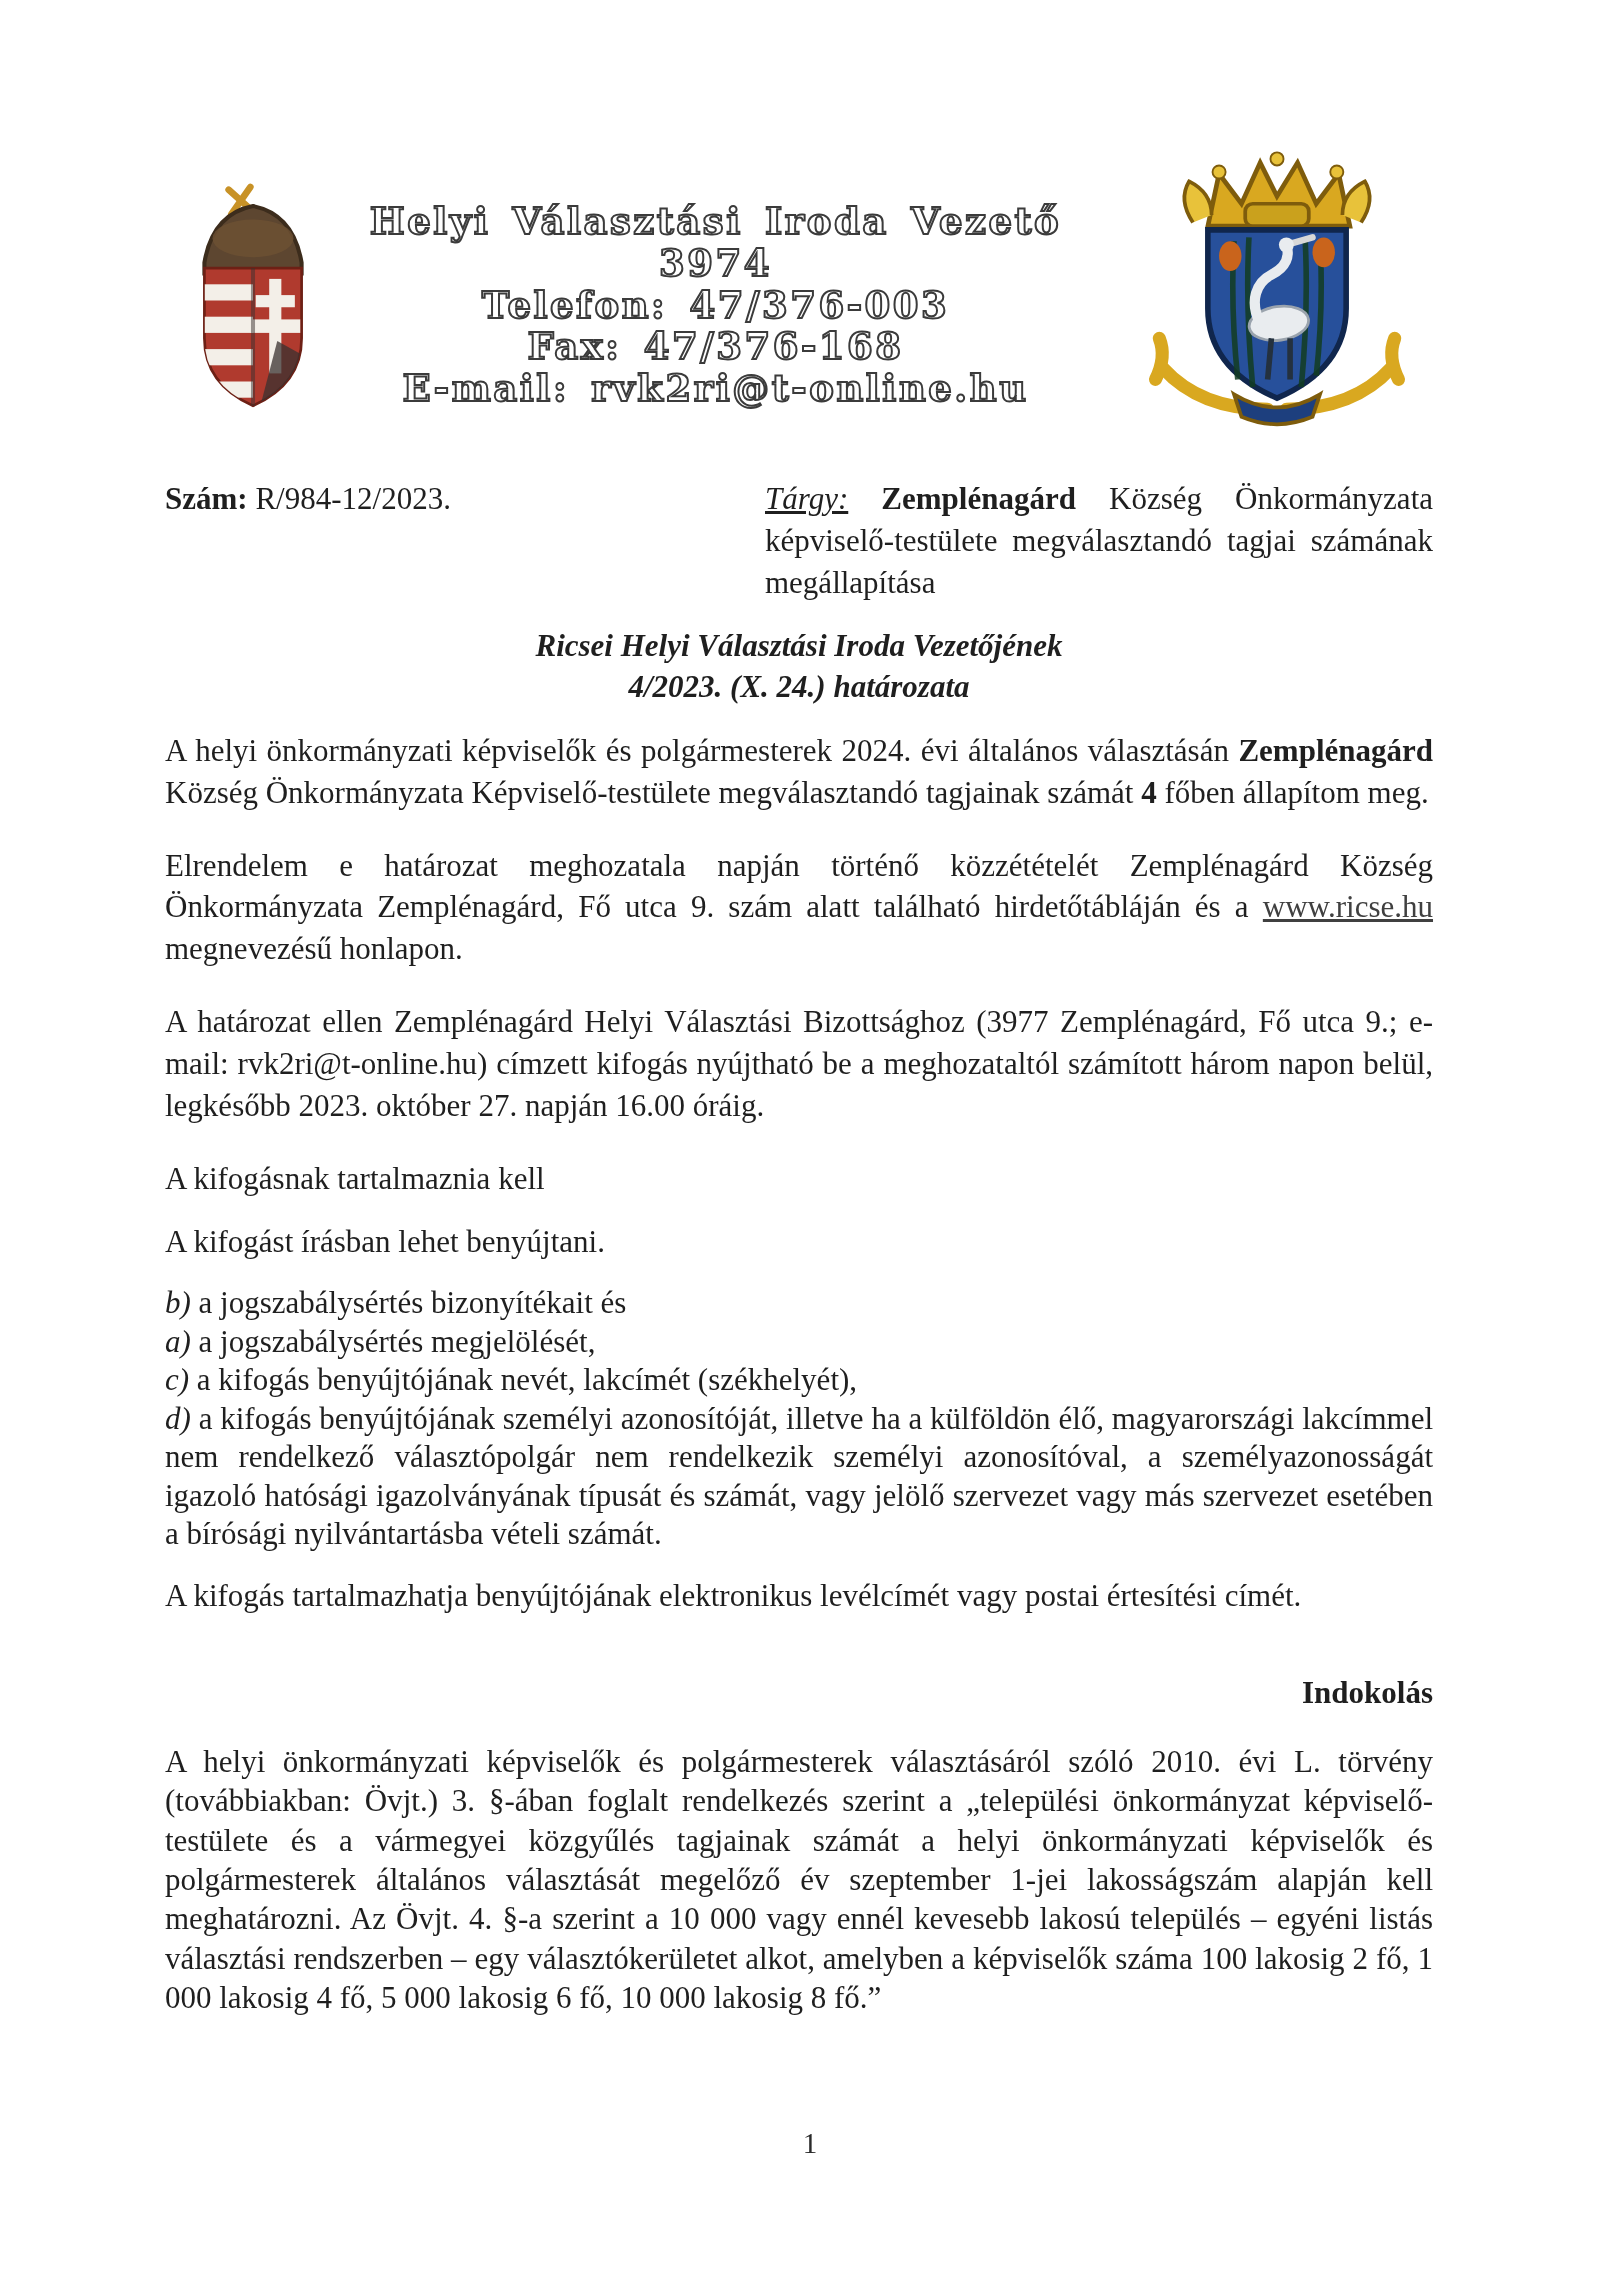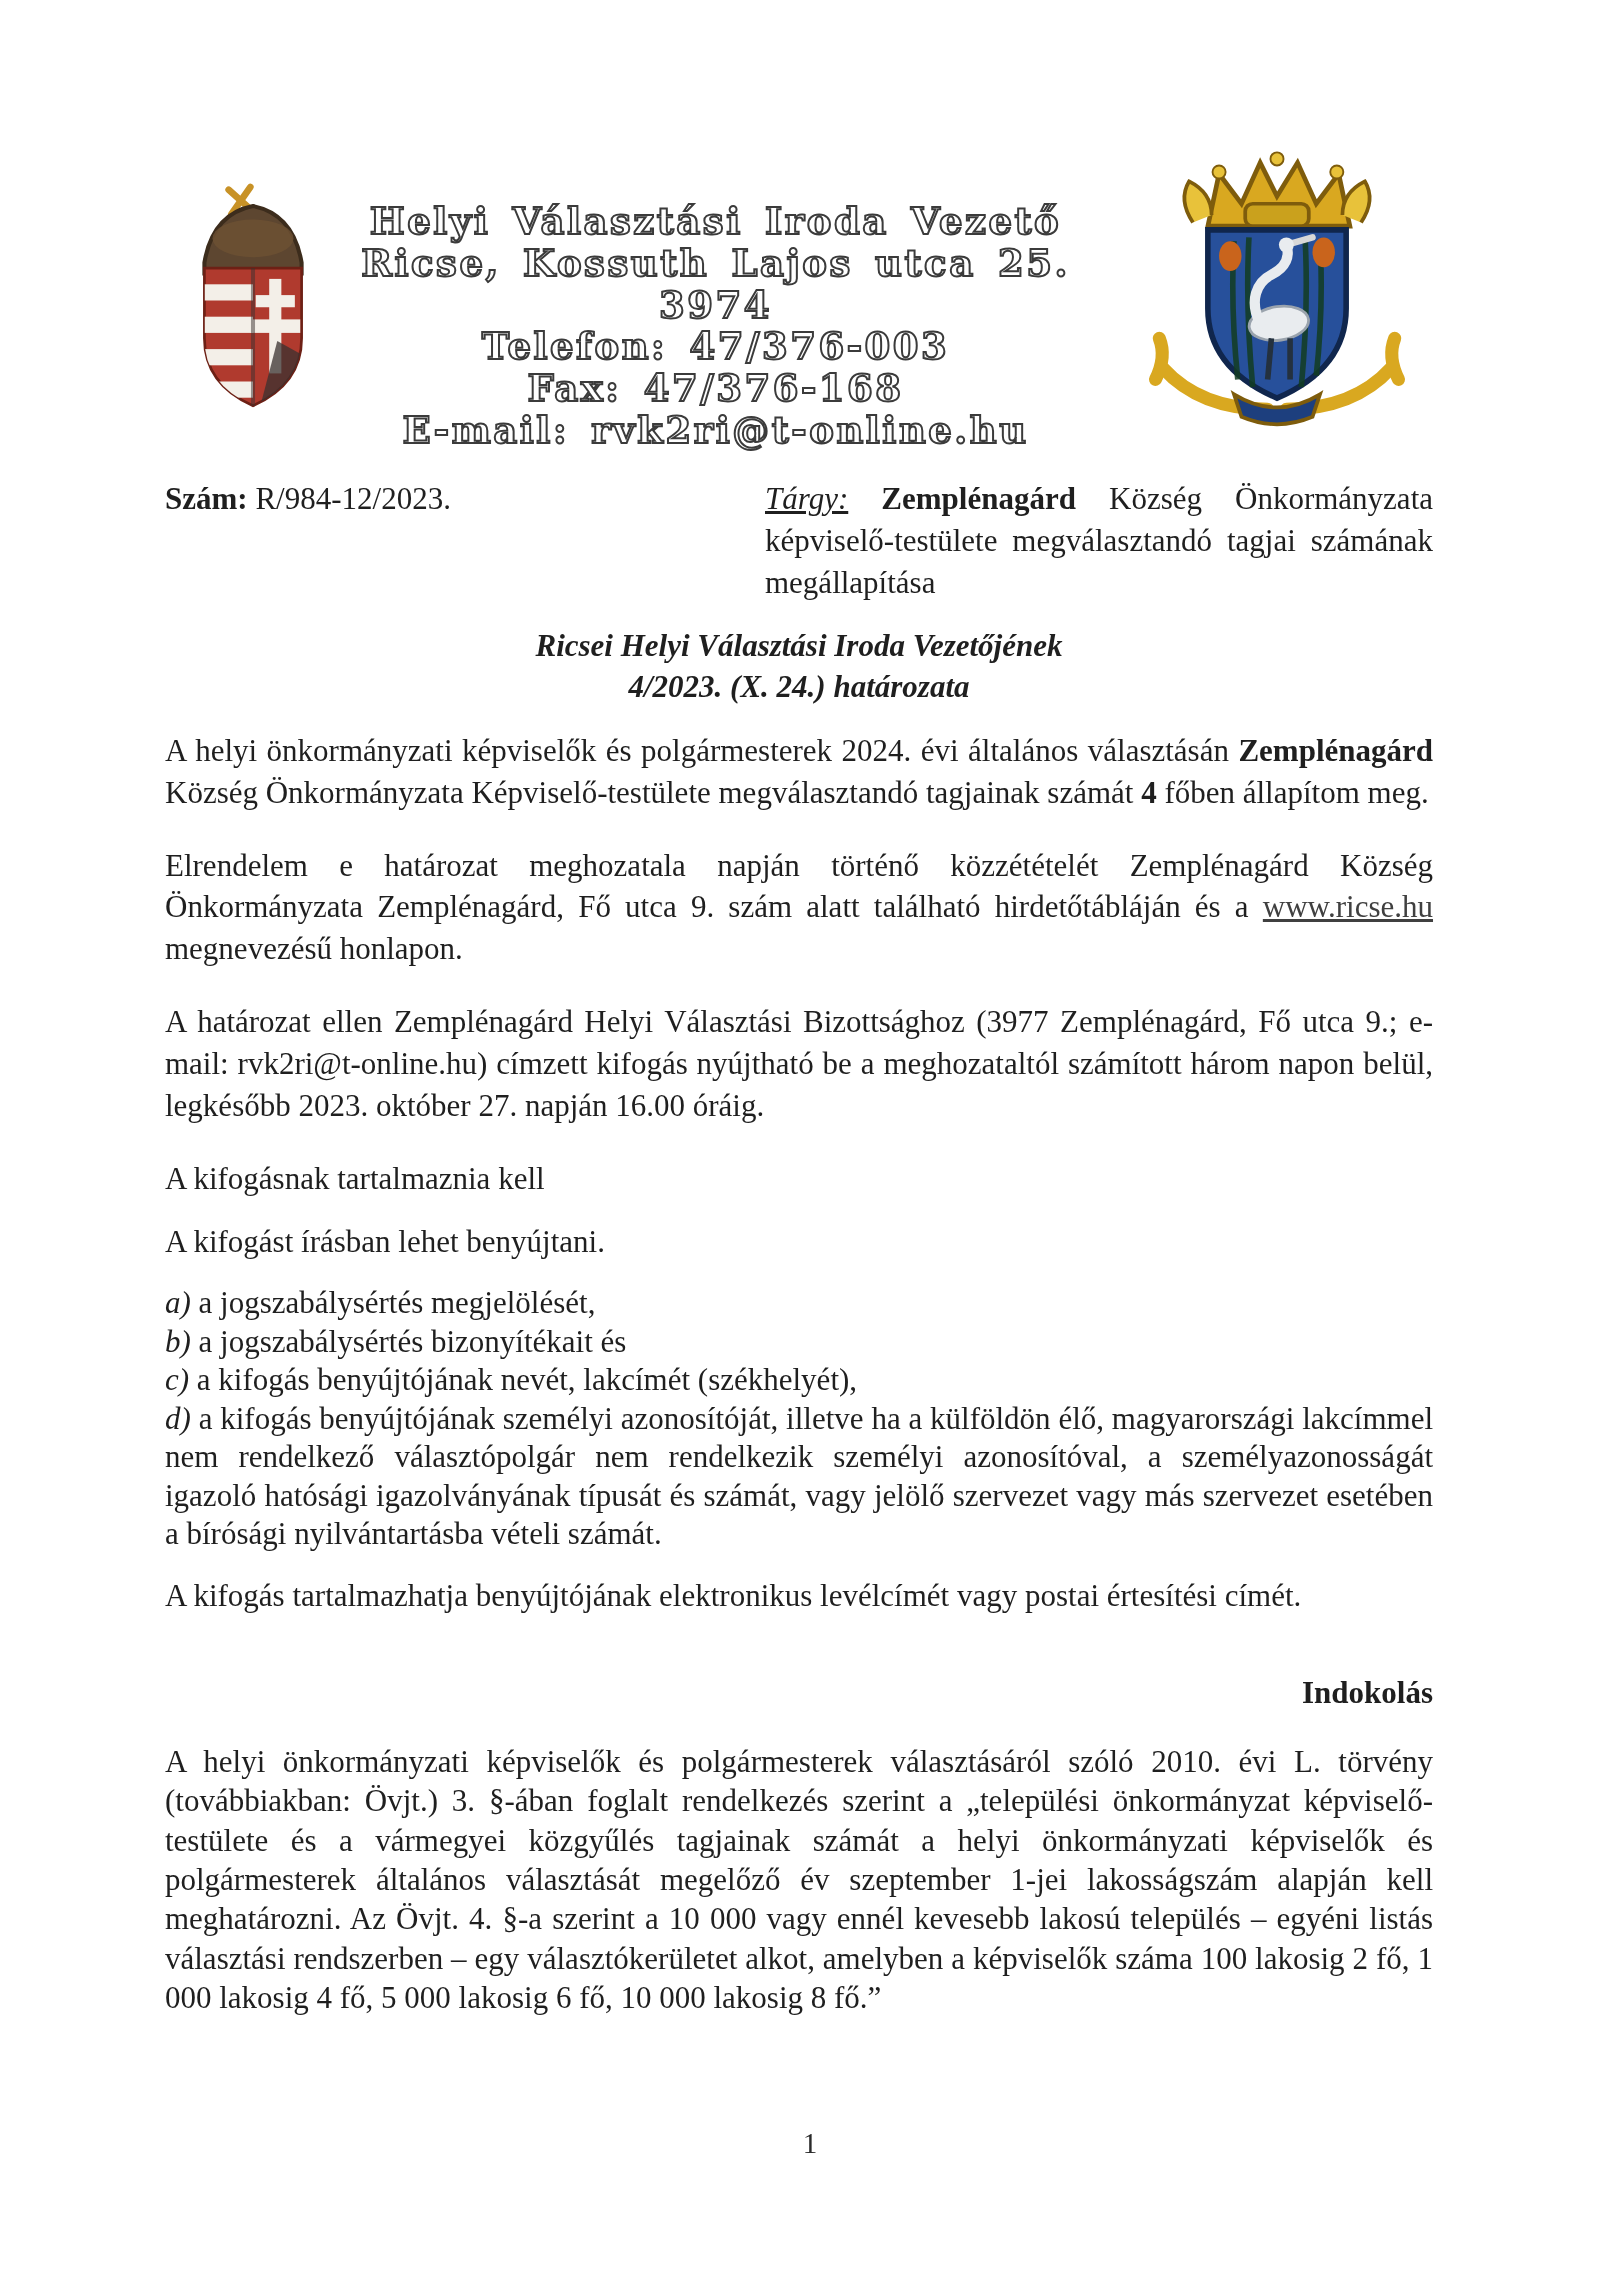--- a/index.html
+++ b/index.html
@@ -96,21 +96,20 @@
       <rect x="72" y="74" width="9" height="70" fill="#f3efe8"></rect>
       <rect x="62" y="86" width="29" height="9" fill="#f3efe8"></rect>
       <rect x="58" y="104" width="37" height="10" fill="#f3efe8"></rect>
       <path d="M78 120 L96 130 L96 160 Q80 168 66 166 Z" fill="#3a3230" opacity="0.75"></path>
     </g>
     <path d="M60 66 L60 168" stroke="#3a3230" stroke-width="3" opacity="0.5"></path>
   </svg>
 
   <div class="lh-text">
     <div class="lh-line">Helyi Választási Iroda Vezető</div>
-    <div class="lh-line">Ricse, Kossuth Lajos utca 25.</div>
     <div class="lh-line">3974</div>
     <div class="lh-line">Telefon: 47/376-003</div>
     <div class="lh-line">Fax: 47/376-168</div>
     <div class="lh-line">E-mail: rvk2ri@t-online.hu</div>
   </div>
 
   <svg class="crest-right" viewBox="0 0 150 160" aria-hidden="true">
     <g>
       <path d="M38 52 L44 24 L56 40 L66 18 L75 36 L86 18 L96 40 L108 24 L114 52 Z" stroke="#7e5c0c" stroke-width="2.5" fill="#d9a820"></path>
       <path d="M30 50 Q22 38 28 28 Q40 34 40 46" fill="#e8c23a" stroke="#7e5c0c" stroke-width="2"></path>
@@ -169,22 +168,22 @@
     <p class="para"><span>A helyi önkormányzati képviselők és polgármesterek 2024. évi általános választásán</span> <span class="b">Zemplénagárd</span> <span>Község Önkormányzata Képviselő-testülete megválasztandó tagjainak számát</span> <span class="b">4</span> <span>főben állapítom meg.</span></p>
 
     <p class="para"><span>Elrendelem e határozat meghozatala napján történő közzétételét Zemplénagárd Község Önkormányzata Zemplénagárd, Fő utca 9. szám alatt található hirdetőtábláján és a</span> <a class="link">www.ricse.hu</a> <span>megnevezésű honlapon.</span></p>
 
     <p class="para">A határozat ellen Zemplénagárd Helyi Választási Bizottsághoz (3977 Zemplénagárd, Fő utca 9.; e-mail: rvk2ri@t-online.hu) címzett kifogás nyújtható be a meghozataltól számított három napon belül, legkésőbb 2023. október 27. napján 16.00 óráig.</p>
 
     <div class="line">A kifogásnak tartalmaznia kell</div>
     <div class="line">A kifogást írásban lehet benyújtani.</div>
 
     <div class="complaint-list">
+      <div class="complaint-item"><span class="marker">b)</span> <span>a jogszabálysértés bizonyítékait és</span></div>
       <div class="complaint-item"><span class="marker">a)</span> <span>a jogszabálysértés megjelölését,</span></div>
-      <div class="complaint-item"><span class="marker">b)</span> <span>a jogszabálysértés bizonyítékait és</span></div>
       <div class="complaint-item"><span class="marker">c)</span> <span>a kifogás benyújtójának nevét, lakcímét (székhelyét),</span></div>
       <div class="complaint-item justify"><span class="marker">d)</span> <span>a kifogás benyújtójának személyi azonosítóját, illetve ha a külföldön élő, magyarországi lakcímmel nem rendelkező választópolgár nem rendelkezik személyi azonosítóval, a személyazonosságát igazoló hatósági igazolványának típusát és számát, vagy jelölő szervezet vagy más szervezet esetében a bírósági nyilvántartásba vételi számát.</span></div>
     </div>
 
     <div class="line">A kifogás tartalmazhatja benyújtójának elektronikus levélcímét vagy postai értesítési címét.</div>
 
     <div class="section-heading">Indokolás</div>
 
     <p class="final-para">A helyi önkormányzati képviselők és polgármesterek választásáról szóló 2010. évi L. törvény (továbbiakban: Övjt.) 3. §-ában foglalt rendelkezés szerint a „települési önkormányzat képviselő-testülete és a vármegyei közgyűlés tagjainak számát a helyi önkormányzati képviselők és polgármesterek általános választását megelőző év szeptember 1-jei lakosságszám alapján kell meghatározni.  Az  Övjt. 4. §-a szerint a 10 000 vagy ennél kevesebb lakosú település – egyéni listás választási rendszerben – egy választókerületet alkot, amelyben a képviselők száma 100 lakosig 2 fő, 1 000 lakosig 4 fő, 5 000 lakosig 6 fő, 10 000 lakosig 8 fő.”</p>
 

